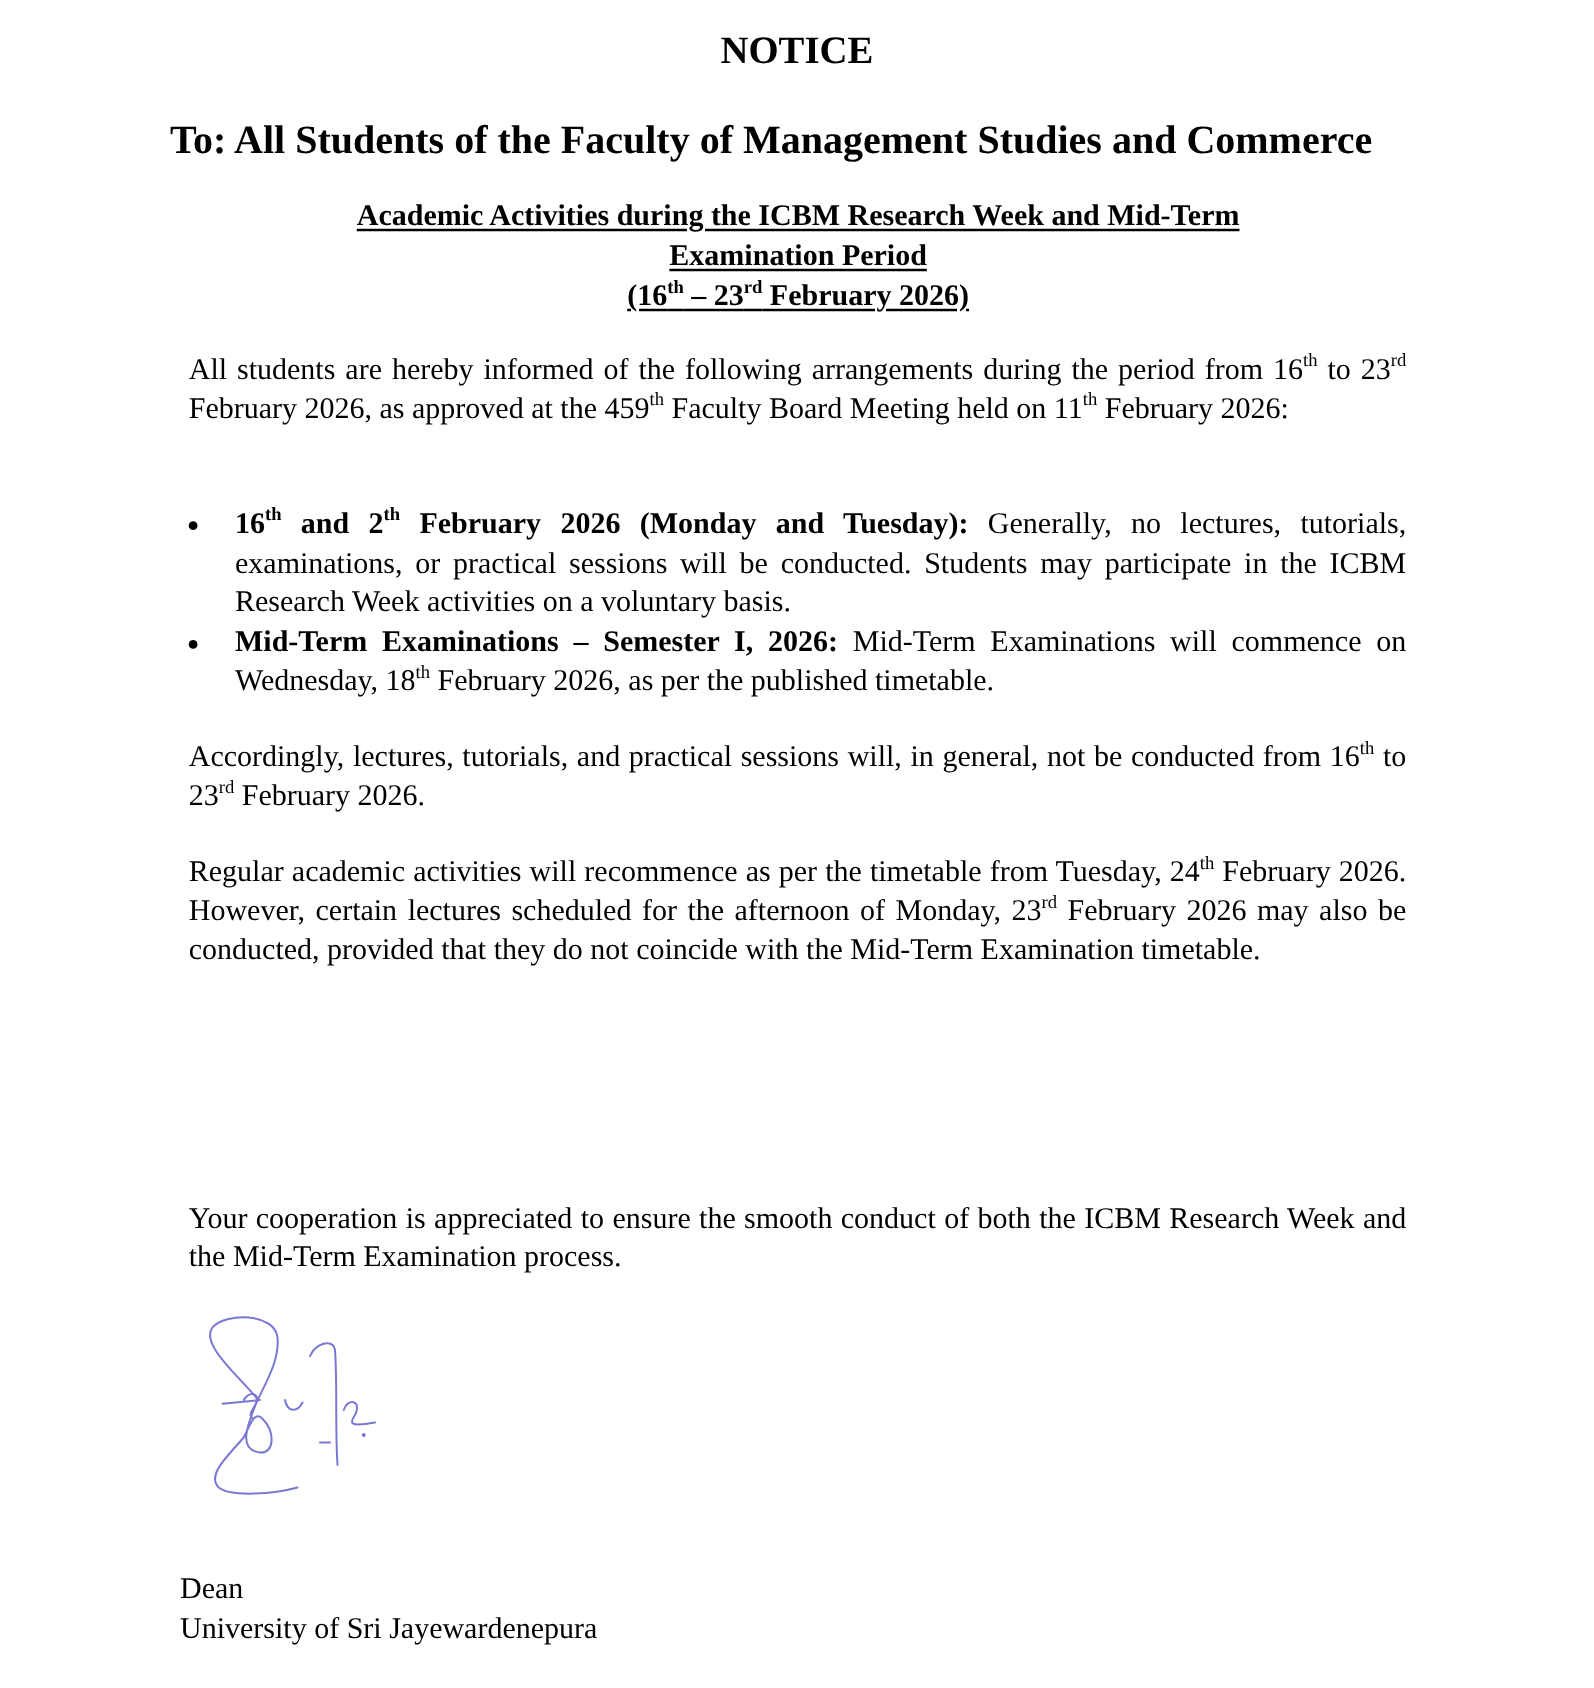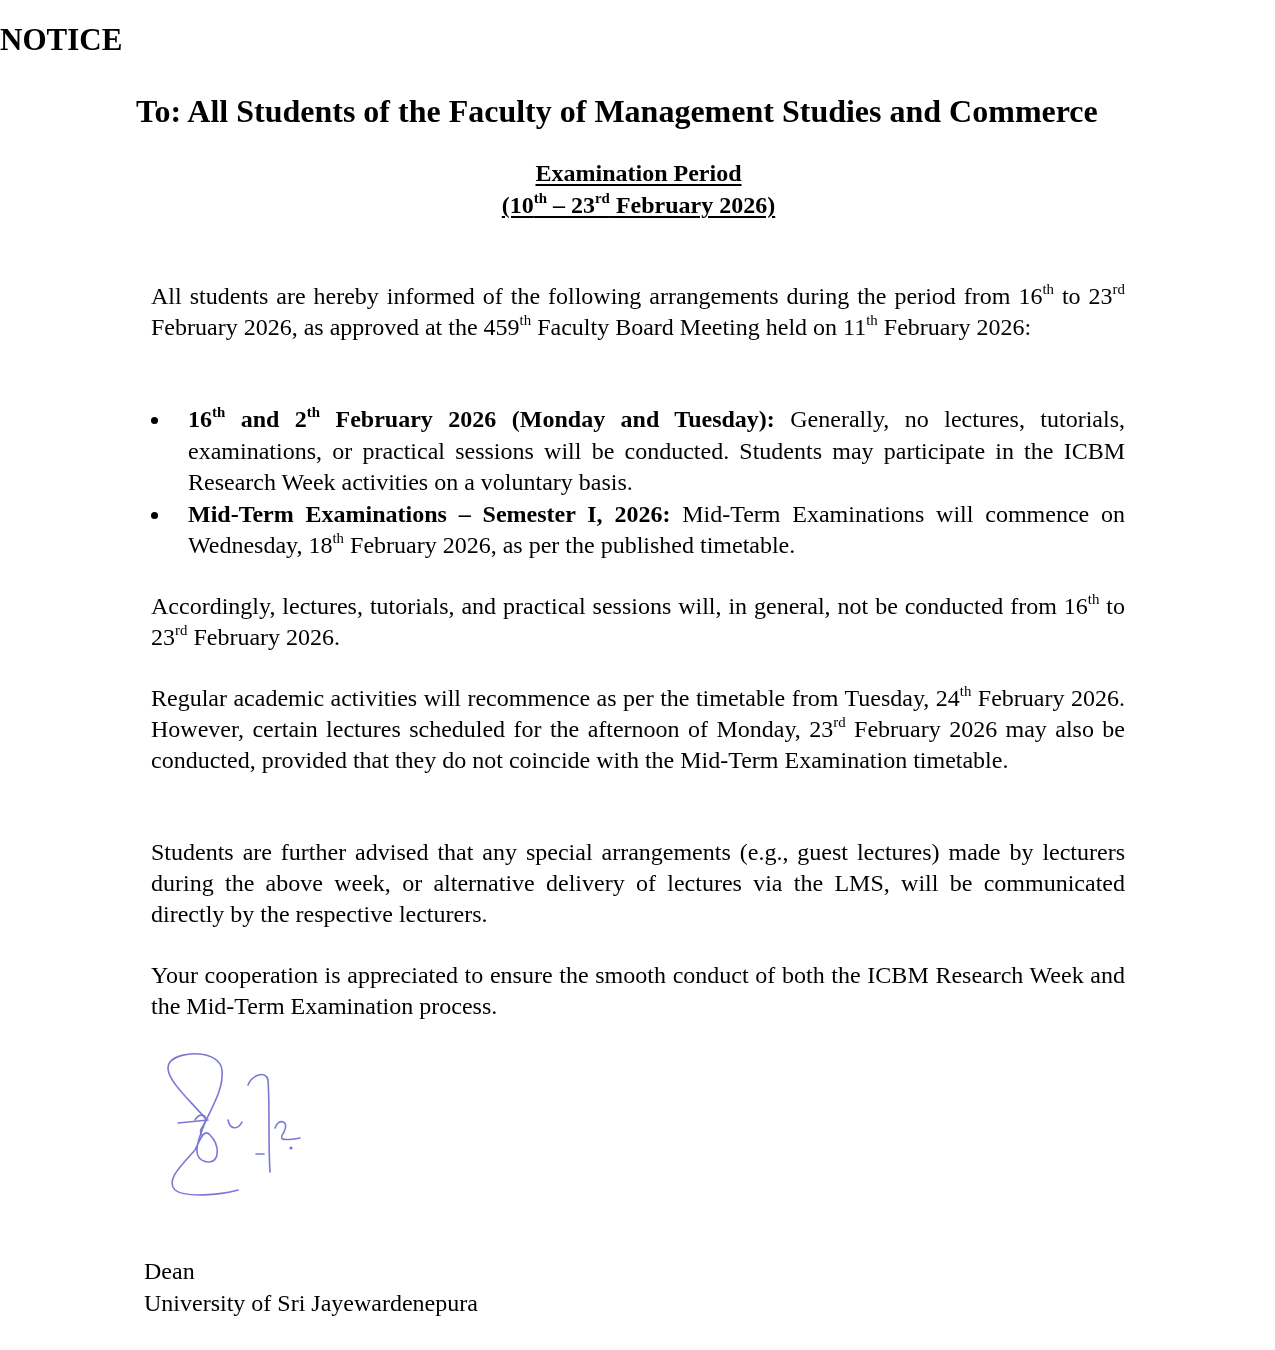--- a/index.html
+++ b/index.html
@@ -18,21 +18,21 @@
     .page {
       position: absolute;
       left: 0; top: 0;
       width: 1275px;
       height: 1350px;
     }
     .title {
       position: absolute;
       left: 0; right: 0;
       top: 22px;
-      text-align: left;
+      text-align: center;
       font-weight: bold;
       font-size: 31px;
       letter-spacing: 0px;
     }
     .to-line {
       position: absolute;
       left: 136px;
       top: 93px;
       font-weight: bold;
       font-size: 32px;
@@ -119,42 +119,42 @@
 </head>
 <body>
 
 <div class="page">
 
   <div class="title">NOTICE</div>
 
   <div class="to-line">To: All Students of the Faculty of Management Studies and Commerce</div>
 
   <div class="subject">
+    <div><span class="u">Academic Activities during the ICBM Research Week and Mid-Term</span></div>
     <div><span class="u">Examination Period</span></div>
-    <div><span class="u"><span>(10</span><sup>th</sup><span> – 23</span><sup>rd</sup><span> February 2026)</span></span></div>
+    <div><span class="u"><span>(16</span><sup>th</sup><span> – 23</span><sup>rd</sup><span> February 2026)</span></span></div>
   </div>
 
   <div class="para p-intro"><span>All students are hereby informed of the following arrangements during the period from 16</span><sup>th</sup><span> to 23</span><sup>rd</sup><span> February 2026, as approved at the 459</span><sup>th</sup><span> Faculty Board Meeting held on 11</span><sup>th</sup><span> February 2026:</span></div>
 
   <ul class="bullets">
     <li>
       <span class="dot"></span>
       <b><span>16</span><sup>th</sup><span> and 2</span><sup>th</sup><span> February 2026 (Monday and Tuesday):</span></b><span> Generally, no lectures, tutorials, examinations, or practical sessions will be conducted. Students may participate in the ICBM Research Week activities on a voluntary basis.</span>
     </li>
     <li>
       <span class="dot"></span>
       <b>Mid-Term Examinations – Semester I, 2026:</b><span> Mid-Term Examinations will commence on Wednesday, 18</span><sup>th</sup><span> February 2026, as per the published timetable.</span>
     </li>
   </ul>
 
   <div class="para p-accord"><span>Accordingly, lectures, tutorials, and practical sessions will, in general, not be conducted from 16</span><sup>th</sup><span> to 23</span><sup>rd</sup><span> February 2026.</span></div>
 
   <div class="para p-regular"><span>Regular academic activities will recommence as per the timetable from Tuesday, 24</span><sup>th</sup><span> February 2026. However, certain lectures scheduled for the afternoon of Monday, 23</span><sup>rd</sup><span> February 2026 may also be conducted, provided that they do not coincide with the Mid-Term Examination timetable.</span></div>
 
-  <div class="para p-students">Students are further advised that any special arrangements (e.g., guest lectures) made by lecturers during the above week, or alternative delivery of lectures via the LMS, will be communicated directly by the respective lecturers.</div>
 
   <div class="para p-coop">Your cooperation is appreciated to ensure the smooth conduct of both the ICBM Research Week and the Mid-Term Examination process.</div>
 
   <svg class="signature" viewBox="0 0 150 150" xmlns="http://www.w3.org/2000/svg">
     <g fill="none" stroke="#7b78d4" stroke-width="1.6" stroke-linecap="round" stroke-linejoin="round">
       <path d="M45 68 C 30 50, 0 25, 10 12 C 20 0, 60 0, 62 20 C 64 40, 50 60, 44 75 C 38 90, 30 110, 48 112 C 60 113, 60 95, 50 85 C 44 78, 40 90, 35 100 C 22 115, 5 130, 15 140 C 25 148, 60 145, 78 140"></path>
       <path d="M18 73 C 28 72, 38 71, 48 70"></path>
       <path d="M35 70 C 40 62, 48 65, 45 72 C 43 78, 38 80, 42 85"></path>
       <path d="M68 70 C 70 80, 78 80, 82 72"></path>
       <path d="M88 35 C 92 25, 106 20, 108 30 C 110 60, 108 90, 110 122"></path>

